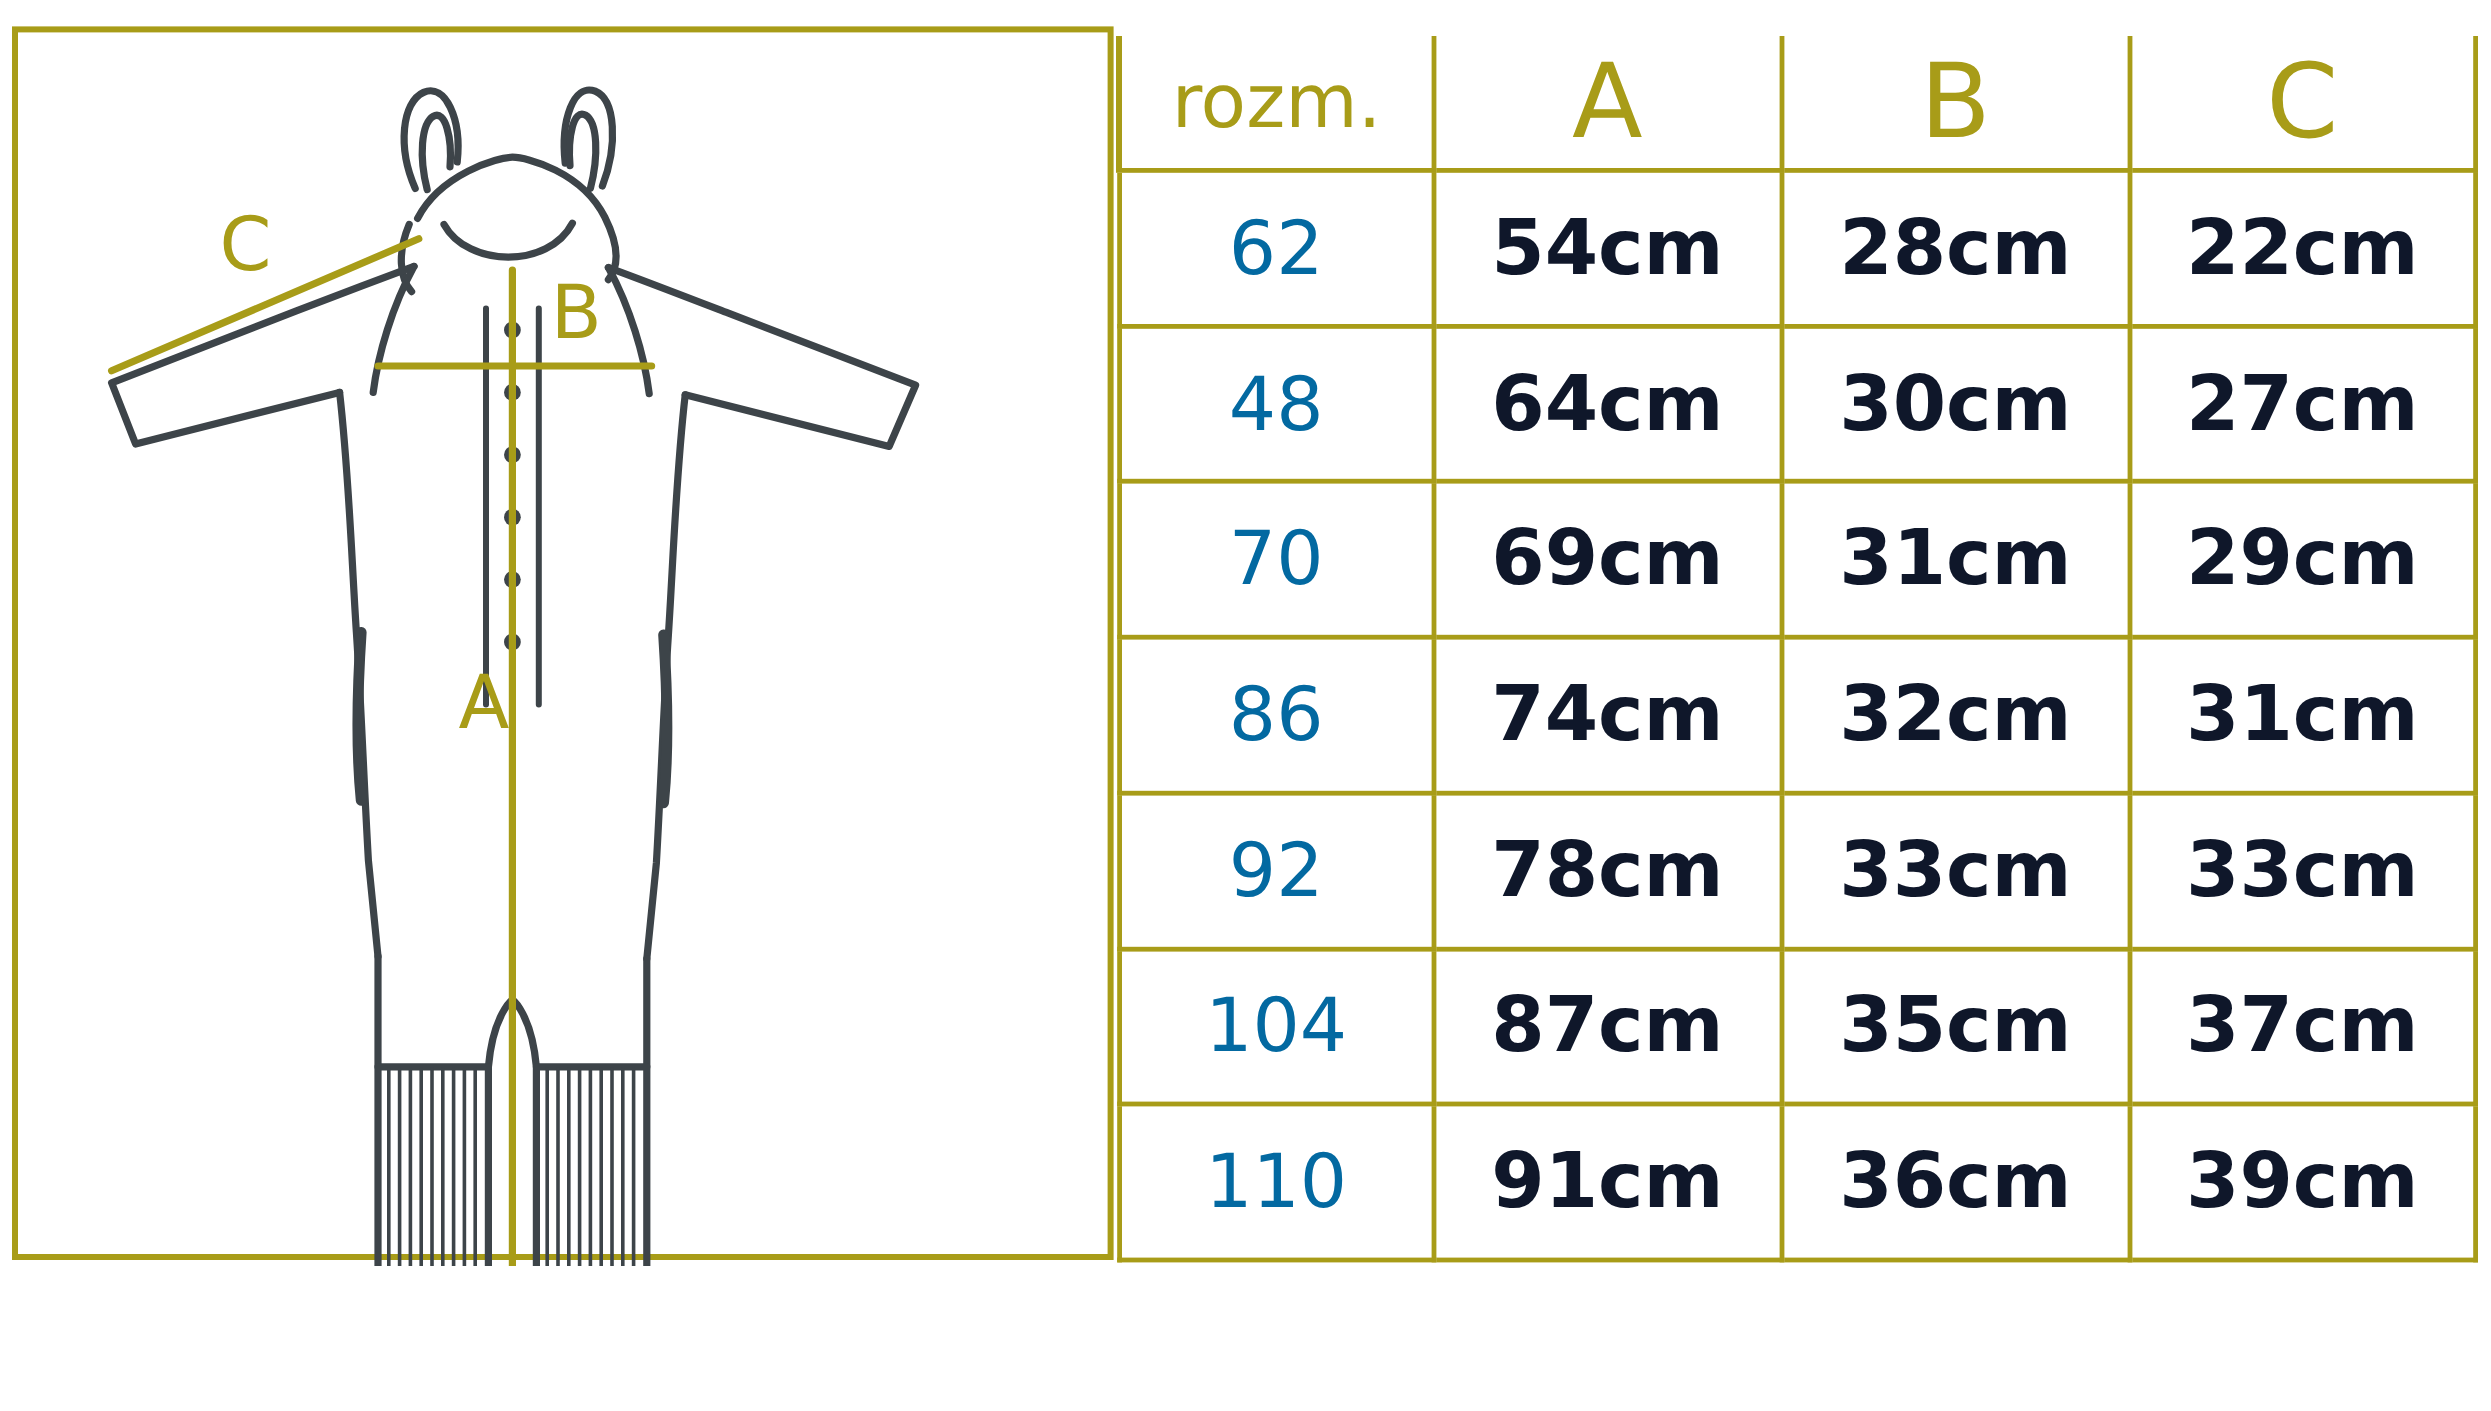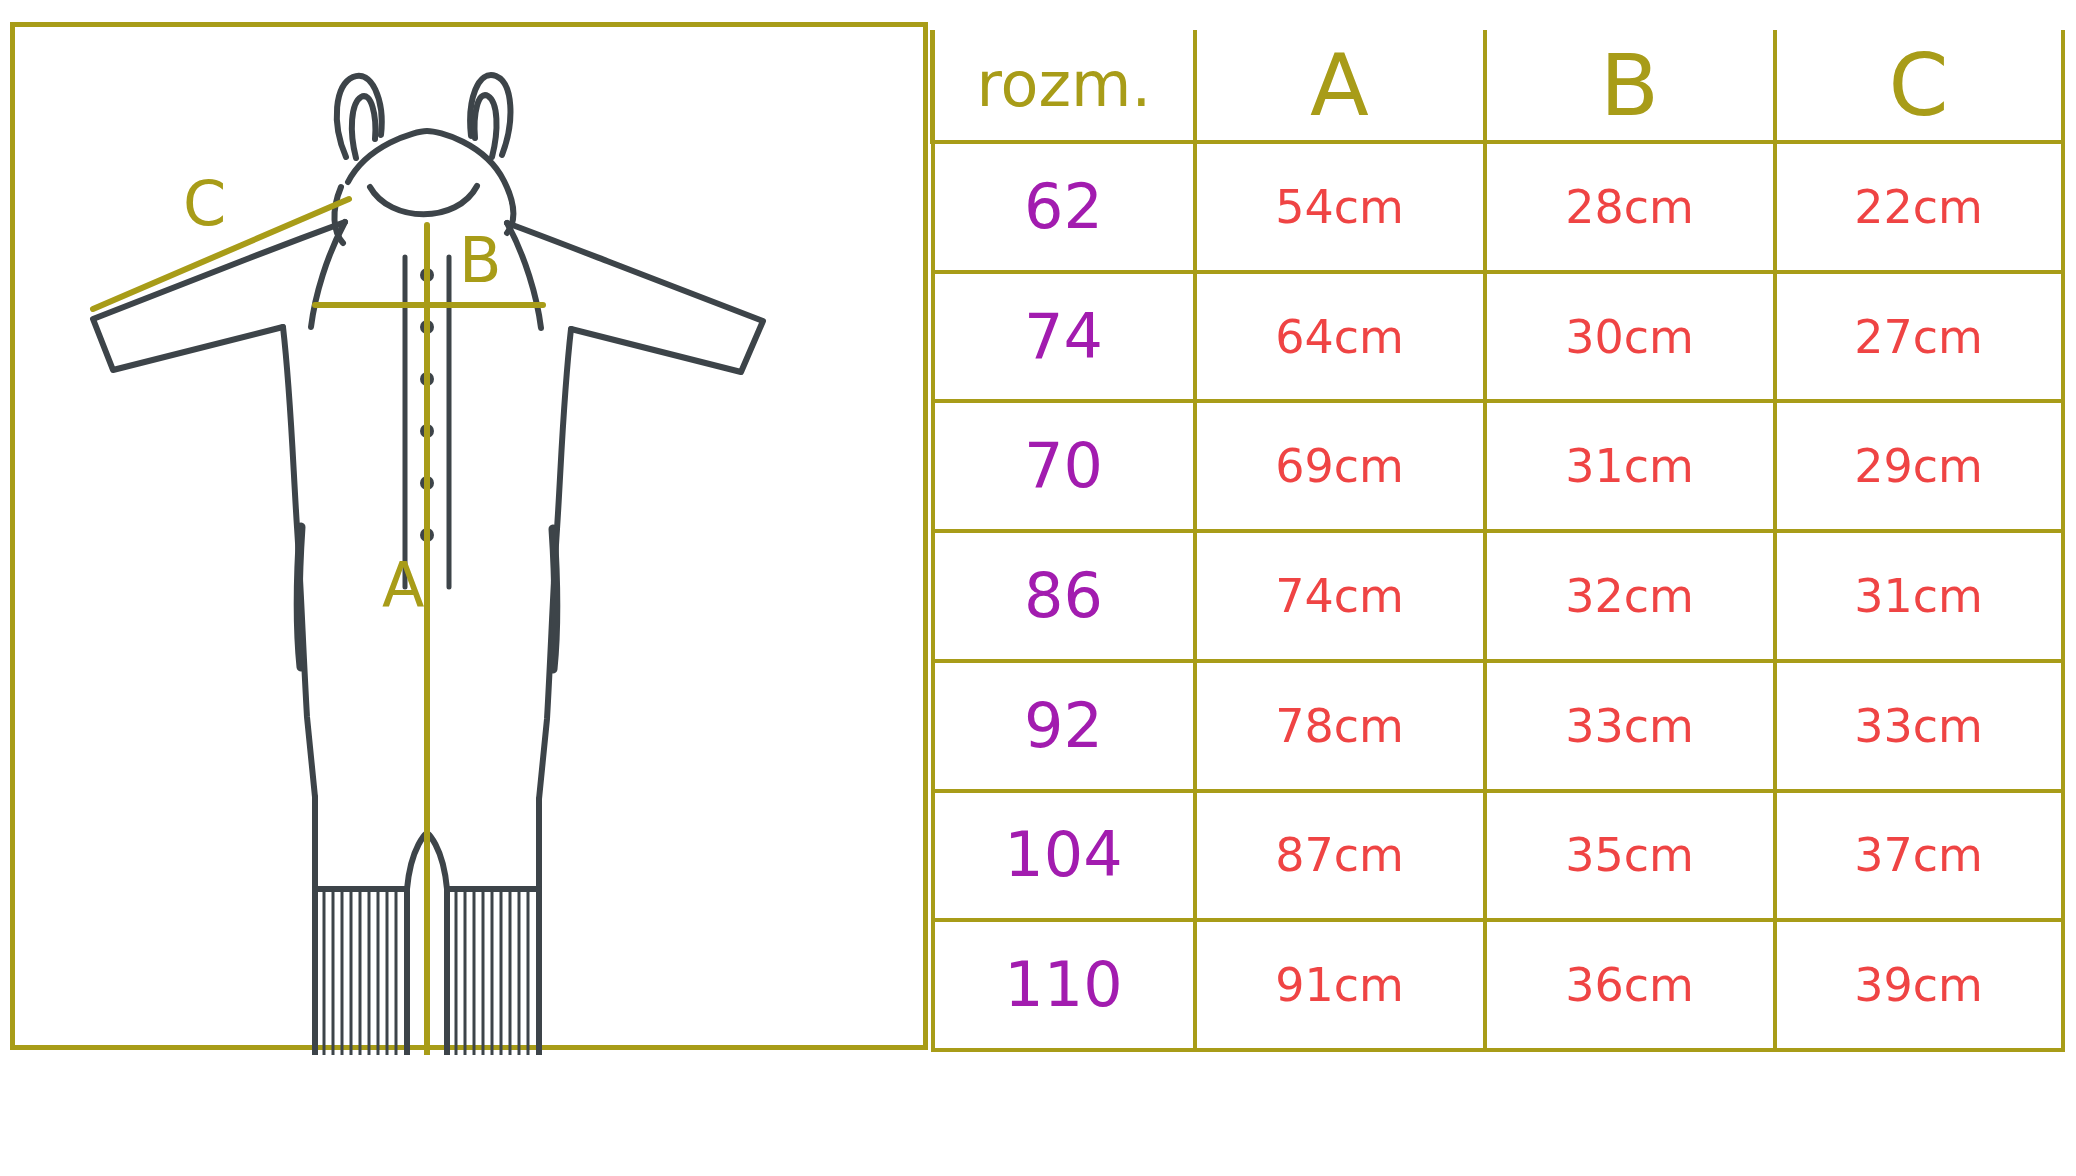--- a/index.html
+++ b/index.html
@@ -85,28 +85,28 @@
     font-weight: 400;
     letter-spacing: 0px;
   }
   .h-letter {
     color: #a89c18;
     font-size: 86px;
     font-weight: 400;
   }
 
   td.size-cell {
-    color: #a21caf;
+    color: #0369a1;
     font-size: 62px;
     font-weight: 400;
   }
   td.val-cell {
-    color: #ef4444;
-    font-size: 46px;
-    font-weight: 400;
+    color: #0f172a;
+    font-size: 64px;
+    font-weight: 700;
   }
 
   
   table.size-table tbody tr { height: 86px; }
   table.size-table thead tr { height: 112px; margin-top: 24px; }
 </style>
 </head>
 <body>
 
 <div class="sheet">
@@ -216,21 +216,21 @@
         </tr>
       </thead>
       <tbody>
         <tr>
           <td class="size-cell">62</td>
           <td class="val-cell">54cm</td>
           <td class="val-cell">28cm</td>
           <td class="val-cell">22cm</td>
         </tr>
         <tr>
-          <td class="size-cell">74</td>
+          <td class="size-cell">48</td>
           <td class="val-cell">64cm</td>
           <td class="val-cell">30cm</td>
           <td class="val-cell">27cm</td>
         </tr>
         <tr>
           <td class="size-cell">70</td>
           <td class="val-cell">69cm</td>
           <td class="val-cell">31cm</td>
           <td class="val-cell">29cm</td>
         </tr>

